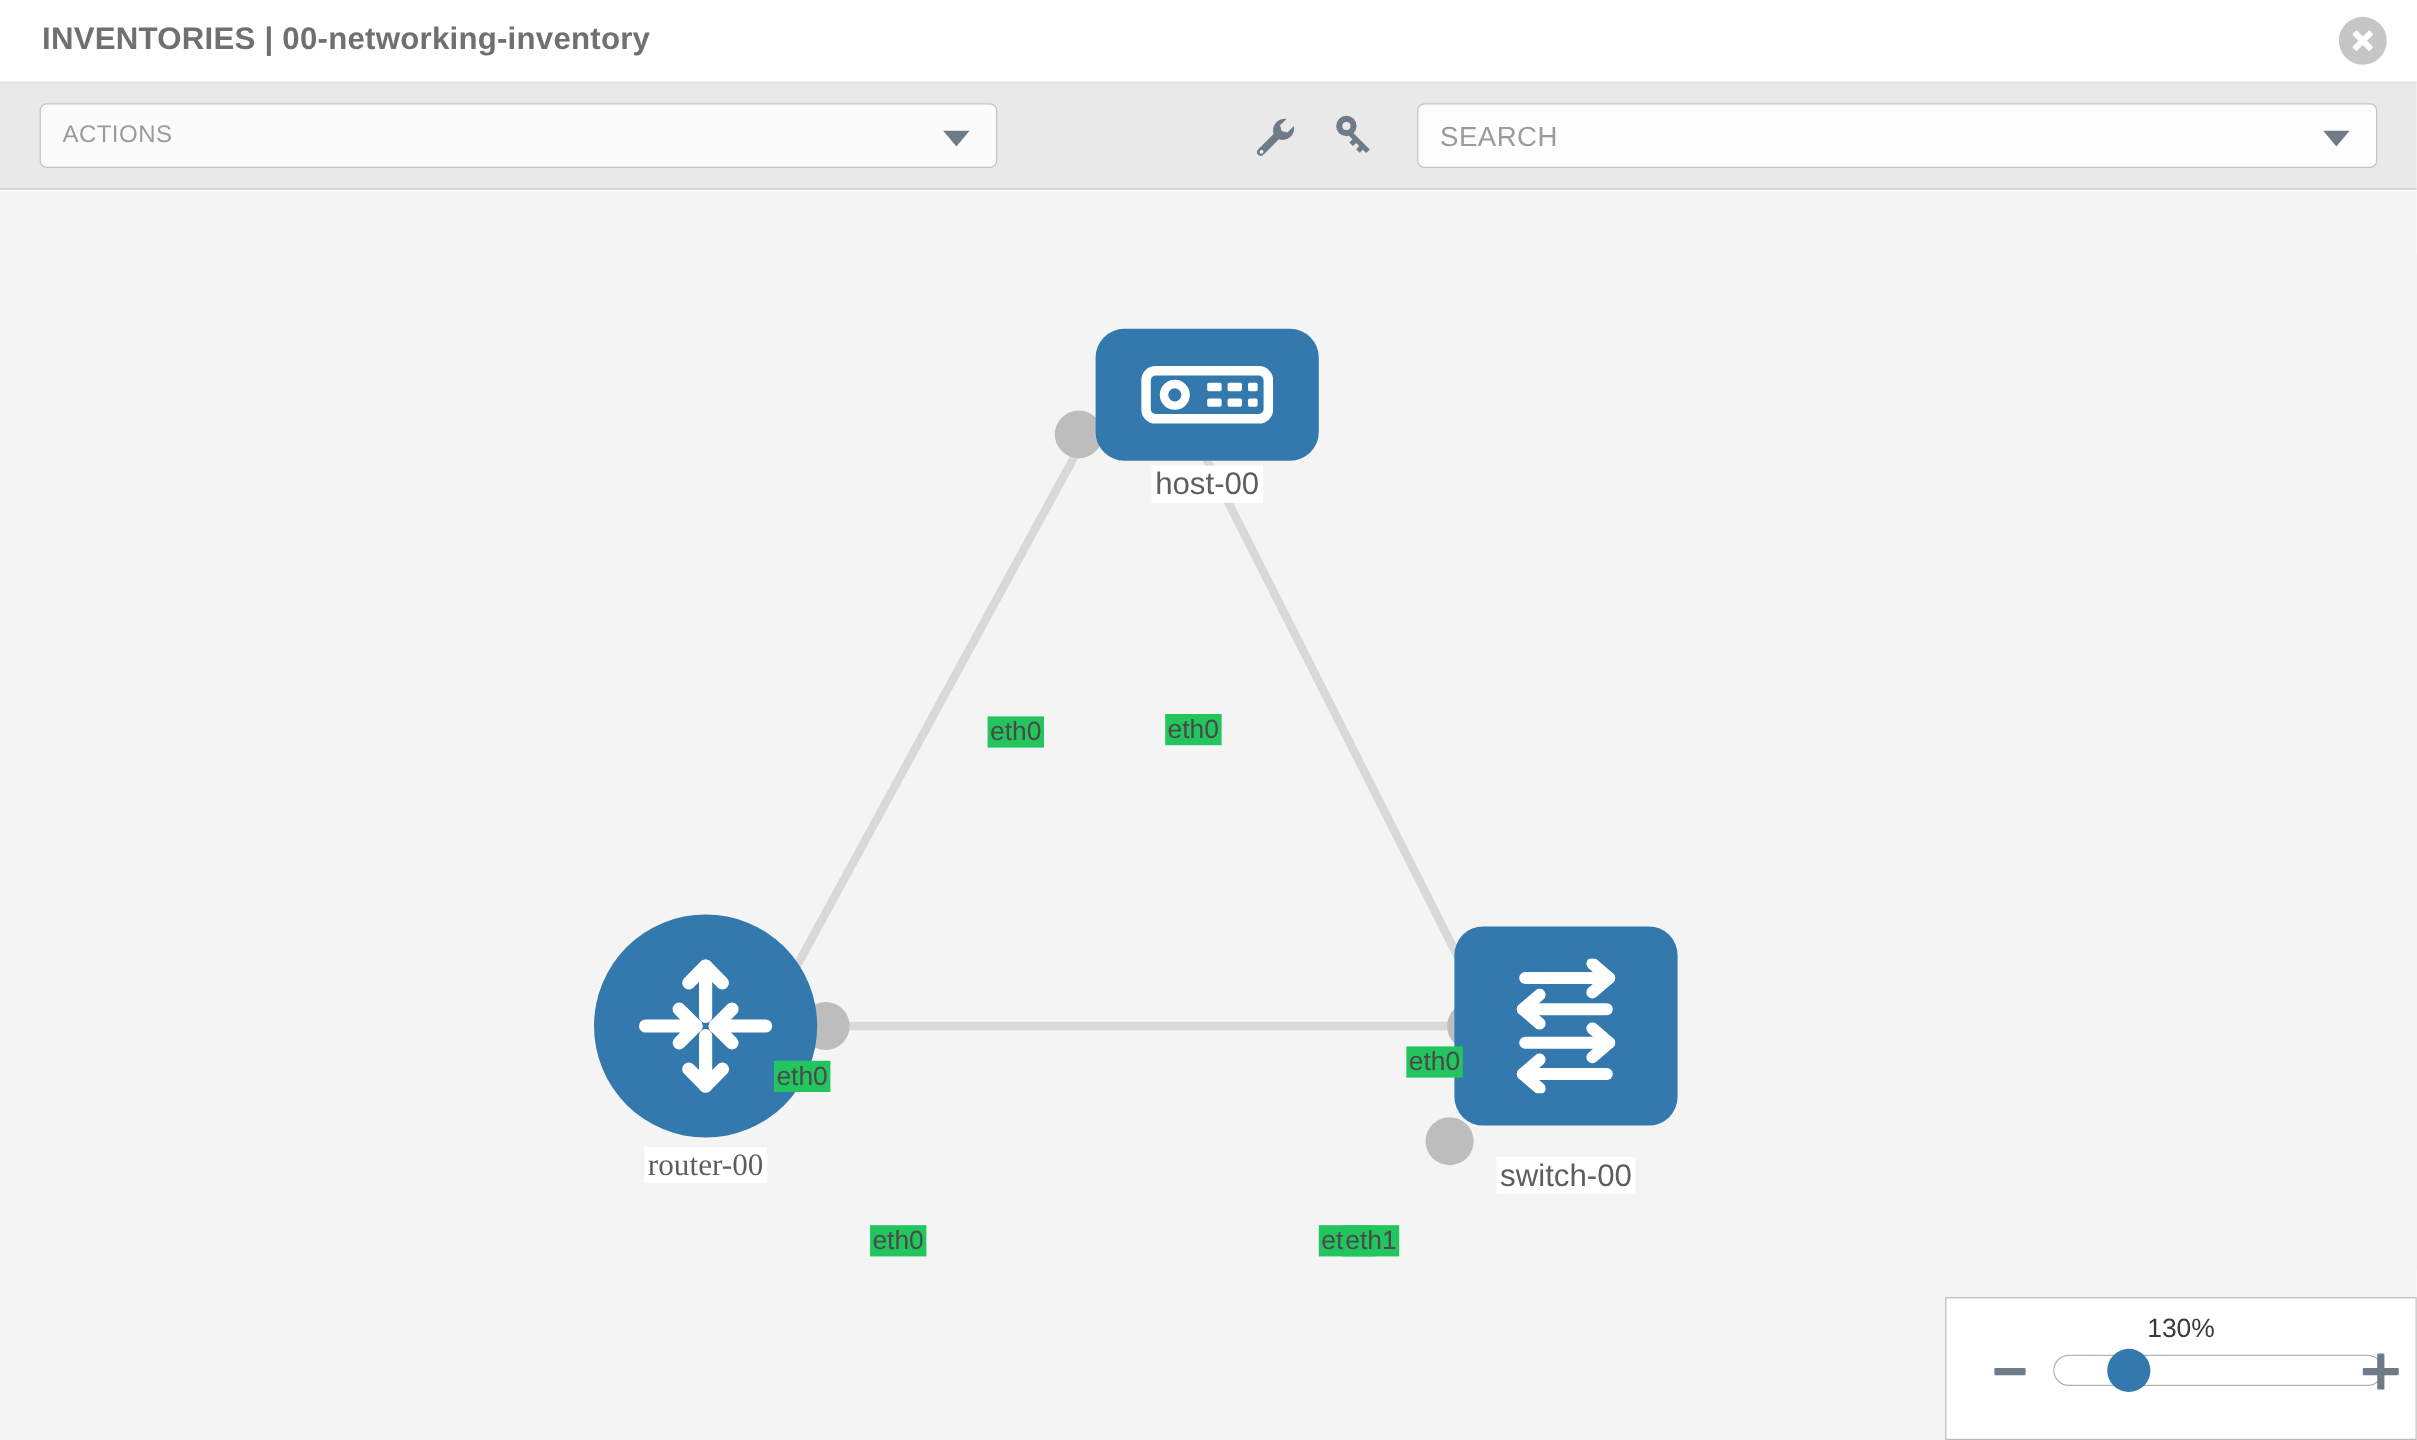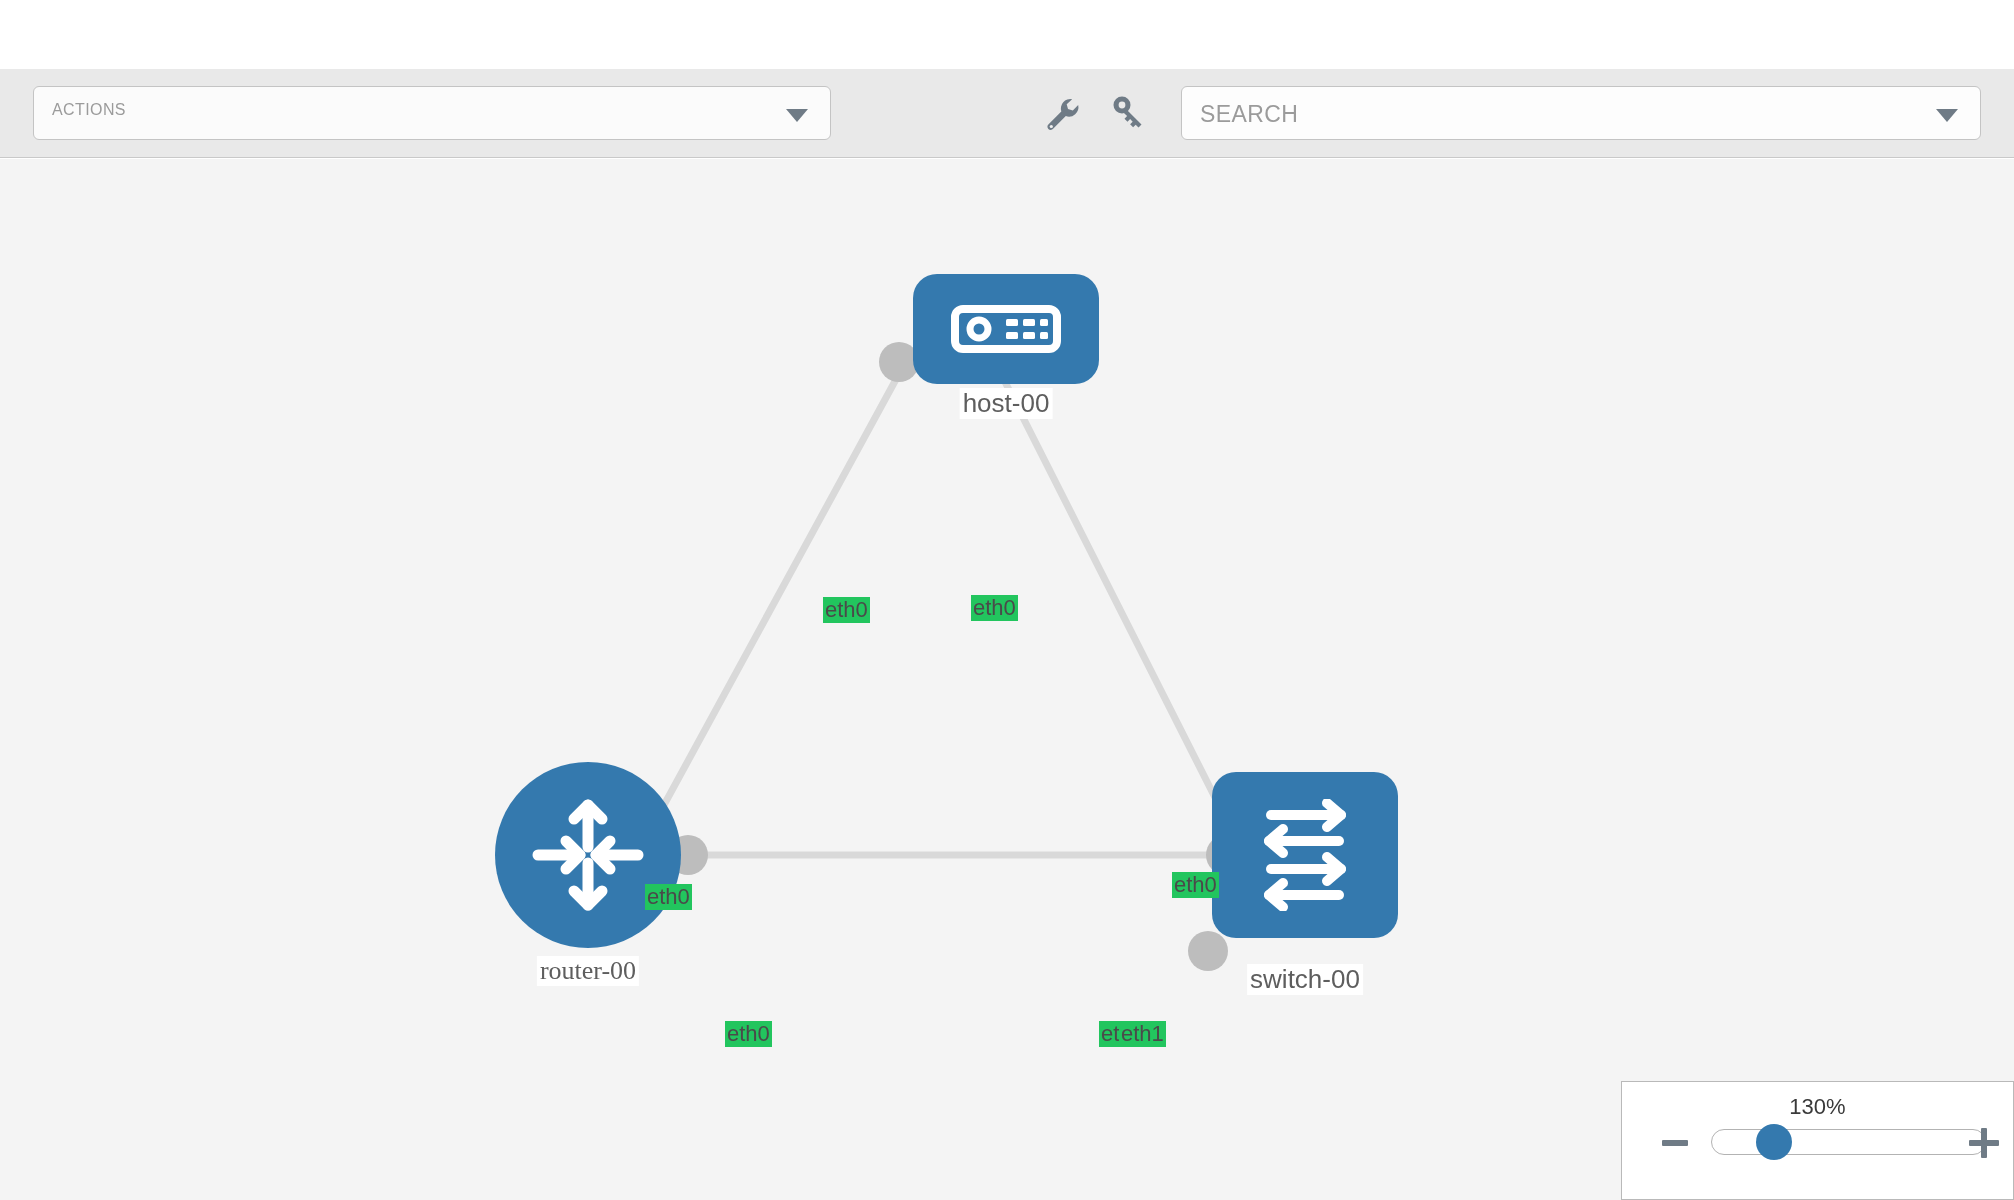--- a/index.html
+++ b/index.html
@@ -45,21 +45,21 @@
   }
   .actions-select {
     position: absolute; left: 33px; top: 17px;
     width: 798px; height: 54px;
     background: #fbfbfb;
     border: 1px solid #c4c4c4;
     border-radius: 6px;
   }
   .actions-select .label {
     position: absolute; left: 18px; top: 14px;
-    font-size: 16px; color: #9b9b9b; letter-spacing: 0.4px;
+    font-size: 20px; color: #9b9b9b; letter-spacing: 0.4px;
   }
   .caret {
     position: absolute; right: 22px; top: 50%;
     width: 0; height: 0; margin-top: -4px;
     border-left: 11px solid transparent;
     border-right: 11px solid transparent;
     border-top: 13px solid #6f7b86;
   }
   .tool-icon {
     position: absolute; top: 22px;
@@ -159,20 +159,24 @@
     position: absolute; left: 134px; top: 42px;
     width: 36px; height: 36px; border-radius: 50%;
     background: #3479ae; cursor: pointer;
   }
 </style>
 </head>
 <body>
 
 <div id="app">
 
+  <div class="header">
+    <div class="header-title">INVENTORIES | 00-networking-inventory</div>
+    <div class="close-btn"></div>
+  </div>
 
   <div class="toolbar">
 
     <div class="actions-select">
       <span class="label">ACTIONS</span>
       <span class="caret"></span>
     </div>
 
     <div class="tool-icon icon-wrench">
       <svg viewBox="0 0 44 44" aria-hidden="true">

